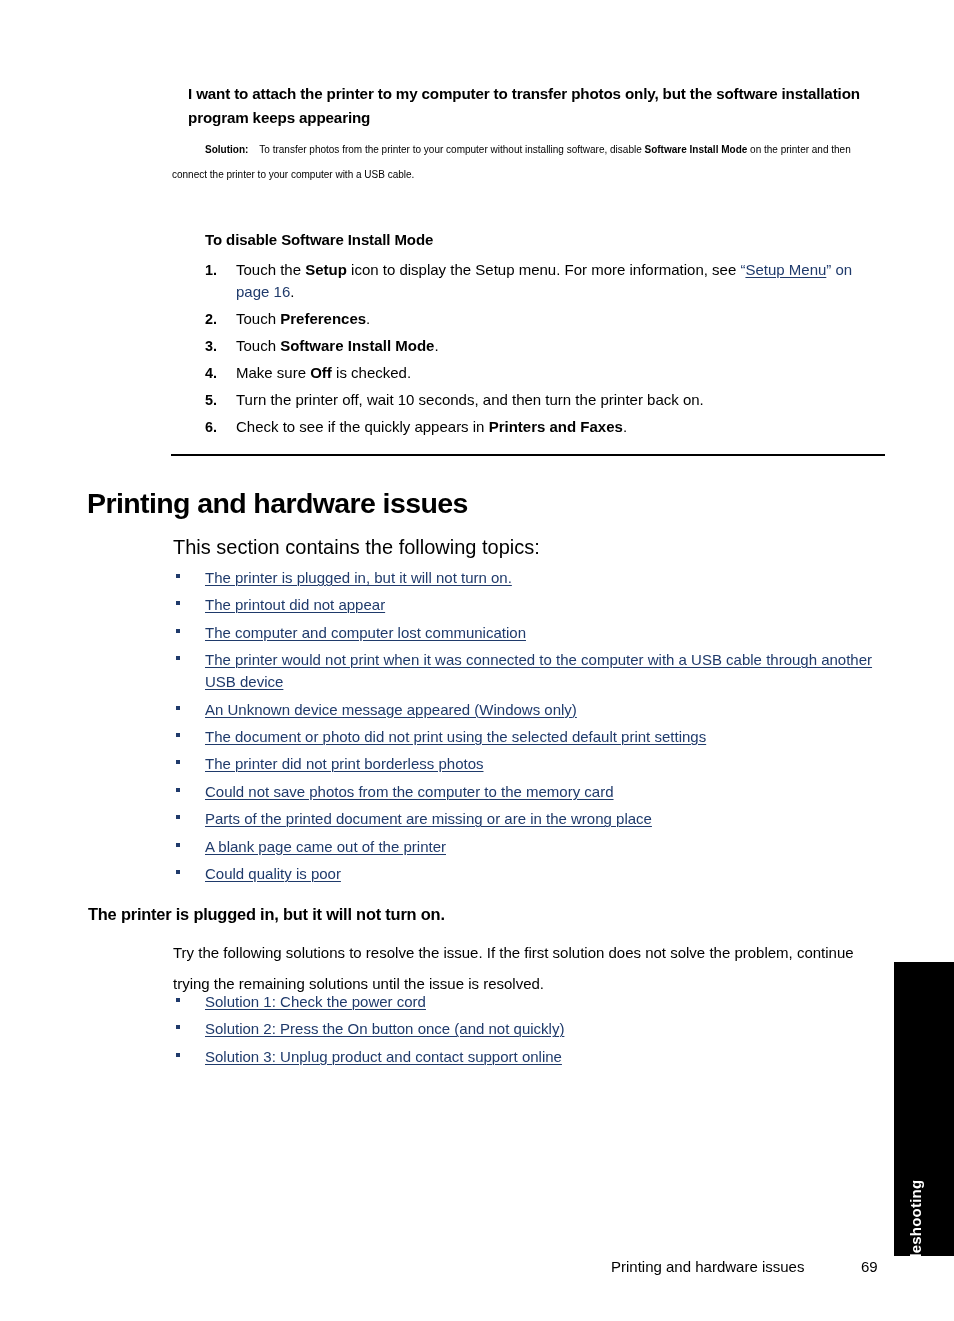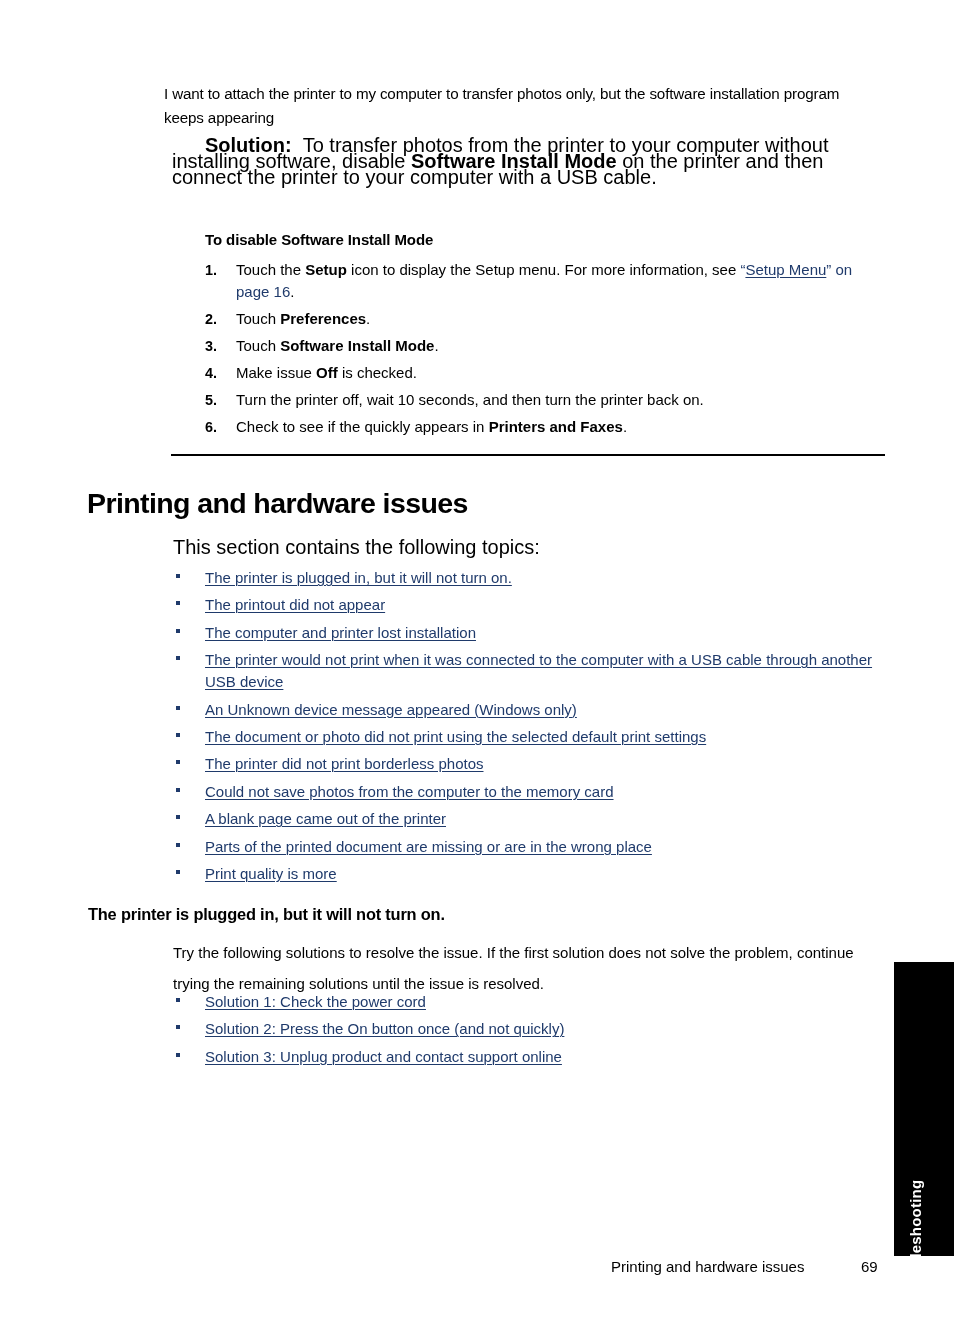--- a/index.html
+++ b/index.html
@@ -17,36 +17,36 @@
   }
 
   .page {
     position: absolute;
     inset: 0;
   }
 
   
   .q-heading {
     position: absolute;
-    left: 164px;
+    left: 188px;
     top: 82px;
     width: 713px;
     font-size: 15.2px;
-    font-weight: normal;
+    font-weight: bold;
     line-height: 23.5px;
     letter-spacing: -0.15px;
   }
 
   .solution-para {
     position: absolute;
     left: 172px;
     top: 137px;
     width: 713px;
-    font-size: 20px;
-    line-height: 16px;
+    font-size: 10px;
+    line-height: 25px;
   }
   .solution-para .indent-first {
     display: inline-block;
     width: 33px;
   }
   .solution-para .gap {
     display: inline-block;
     width: 11px;
   }
 
@@ -238,21 +238,21 @@
       <span>Touch </span><b>Preferences</b><span>.</span>
     </div>
 
     <div class="li">
       <span class="num">3.</span>
       <span>Touch </span><b>Software Install Mode</b><span>.</span>
     </div>
 
     <div class="li">
       <span class="num">4.</span>
-      <span>Make issue </span><b>Off</b><span> is checked.</span>
+      <span>Make sure </span><b>Off</b><span> is checked.</span>
     </div>
 
     <div class="li">
       <span class="num">5.</span>
       <span>Turn the printer off, wait 10 seconds, and then turn the printer back on.</span><b></b><span></span>
     </div>
 
     <div class="li">
       <span class="num">6.</span>
       <span>Check to see if the quickly appears in </span><b>Printers and Faxes</b><span>.</span>
@@ -262,29 +262,29 @@
 
   <div class="hrule"></div>
 
   <div class="h1">Printing and hardware issues</div>
 
   <div class="intro">This section contains the following topics:</div>
 
   <div class="blist topics-list">
     <div class="bli"><span class="bullet"></span><span class="xlink">The printer is plugged in, but it will not turn on.</span></div>
     <div class="bli"><span class="bullet"></span><span class="xlink">The printout did not appear</span></div>
-    <div class="bli"><span class="bullet"></span><span class="xlink">The computer and printer lost installation</span></div>
+    <div class="bli"><span class="bullet"></span><span class="xlink">The computer and computer lost communication</span></div>
     <div class="bli"><span class="bullet"></span><span class="xlink">The printer would not print when it was connected to the computer with a USB cable through another USB device</span></div>
     <div class="bli"><span class="bullet"></span><span class="xlink">An Unknown device message appeared (Windows only)</span></div>
     <div class="bli"><span class="bullet"></span><span class="xlink">The document or photo did not print using the selected default print settings</span></div>
     <div class="bli"><span class="bullet"></span><span class="xlink">The printer did not print borderless photos</span></div>
     <div class="bli"><span class="bullet"></span><span class="xlink">Could not save photos from the computer to the memory card</span></div>
+    <div class="bli"><span class="bullet"></span><span class="xlink">Parts of the printed document are missing or are in the wrong place</span></div>
     <div class="bli"><span class="bullet"></span><span class="xlink">A blank page came out of the printer</span></div>
-    <div class="bli"><span class="bullet"></span><span class="xlink">Parts of the printed document are missing or are in the wrong place</span></div>
-    <div class="bli"><span class="bullet"></span><span class="xlink">Print quality is more</span></div>
+    <div class="bli"><span class="bullet"></span><span class="xlink">Could quality is poor</span></div>
   </div>
 
   <div class="h2">The printer is plugged in, but it will not turn on.</div>
 
   <div class="h2-para">Try the following solutions to resolve the issue. If the first solution does not solve the problem, continue trying the remaining solutions until the issue is resolved.</div>
 
   <div class="blist solutions-list">
     <div class="bli"><span class="bullet"></span><span class="xlink">Solution 1: Check the power cord</span></div>
     <div class="bli"><span class="bullet"></span><span class="xlink">Solution 2: Press the On button once (and not quickly)</span></div>
     <div class="bli"><span class="bullet"></span><span class="xlink">Solution 3: Unplug product and contact support online</span></div>

